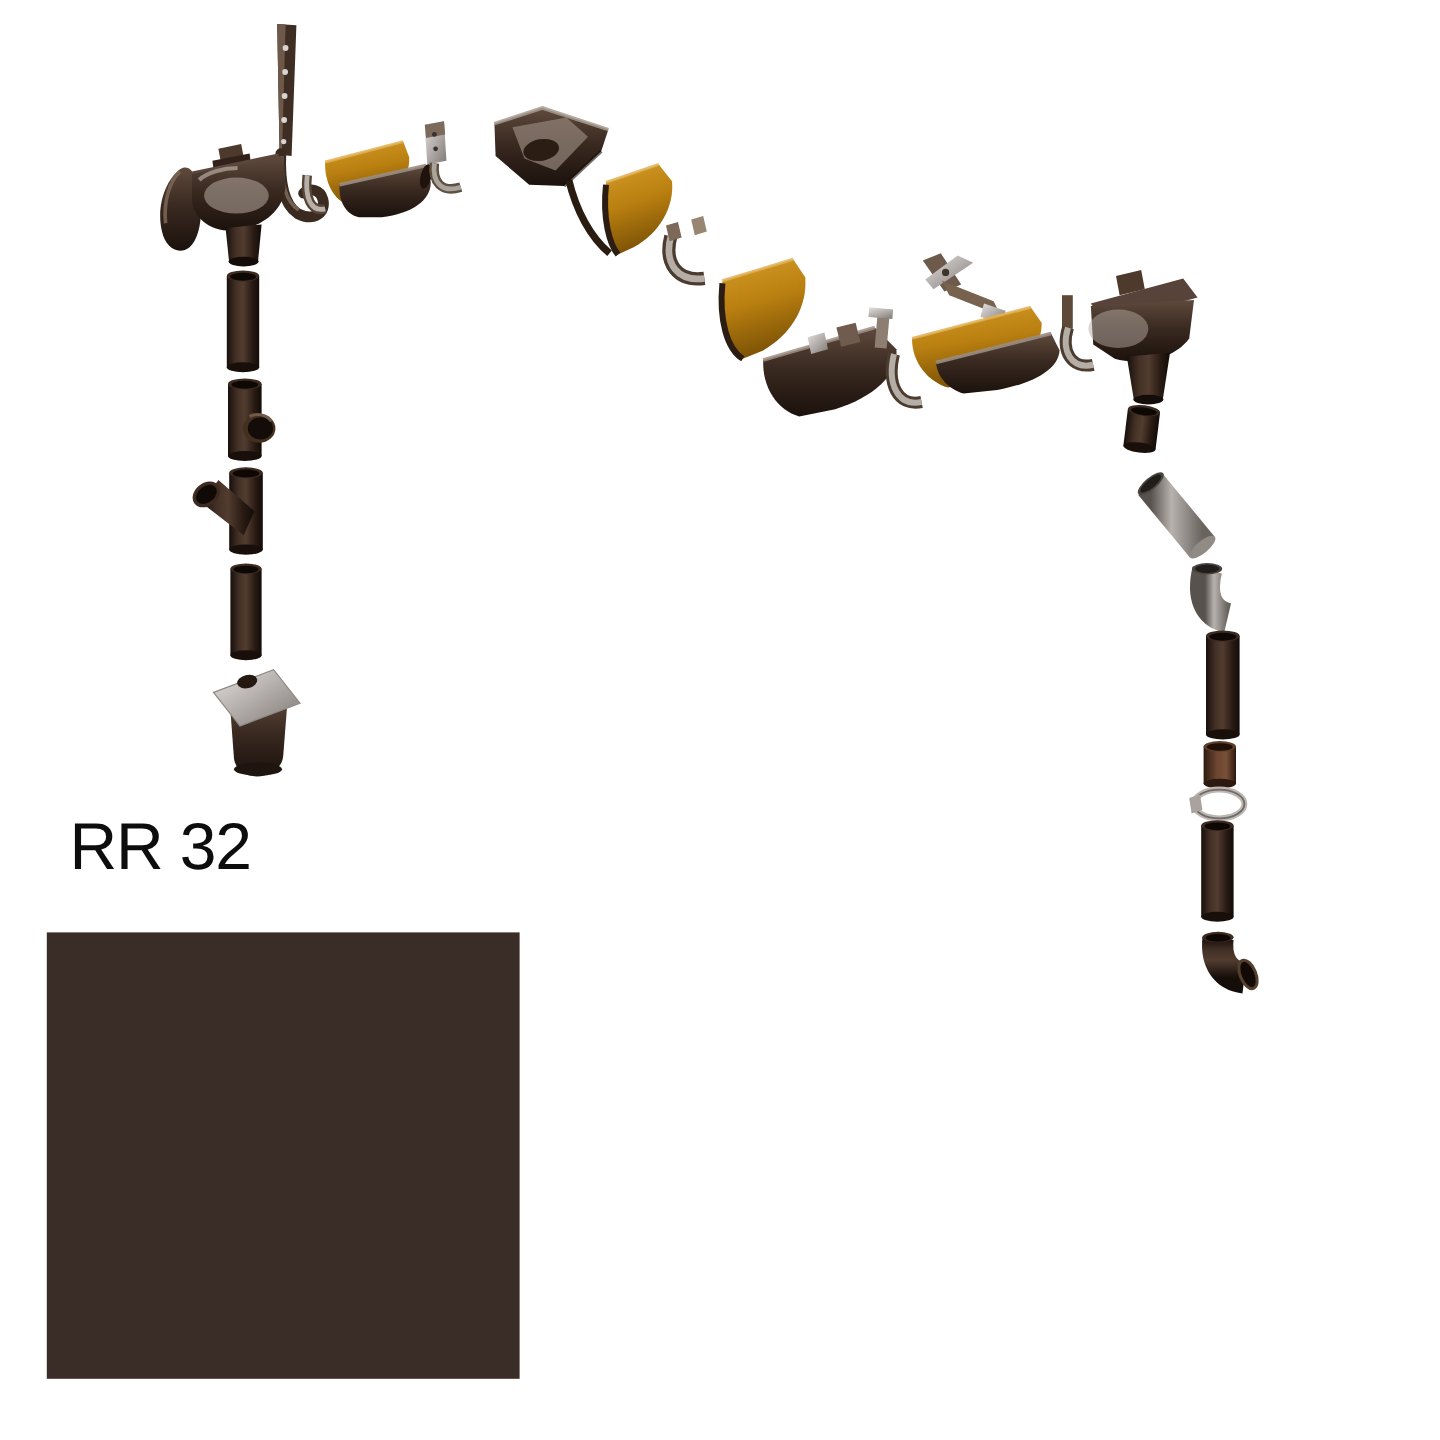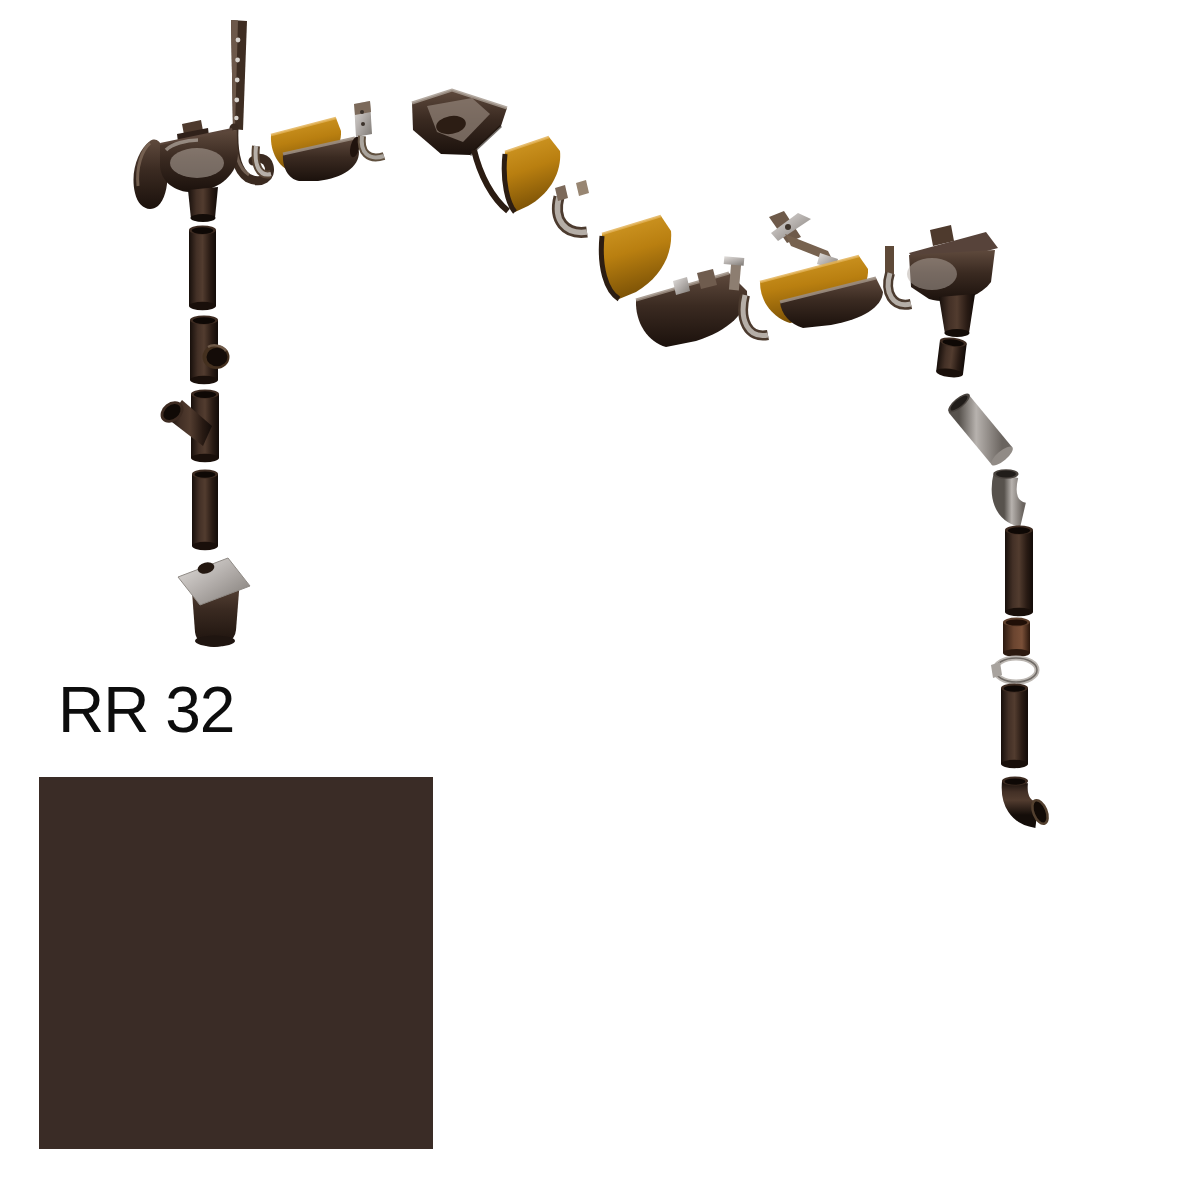--- a/index.html
+++ b/index.html
@@ -6,21 +6,21 @@
   body{
     width:1200px;height:1200px;position:relative;overflow:hidden;
     background:#ffffff;font-family:"Liberation Sans",sans-serif;
   }
   .diagram{
     position:absolute;left:0;top:0;width:1200px;height:860px;
     filter:blur(0.5px);
   }
   .color-label{
     position:absolute;left:58px;top:678px;
-    font-size:64px;line-height:1;letter-spacing:-1px;color:#0d0d0d;
+    font-size:55px;line-height:1;letter-spacing:-1px;color:#0d0d0d;
   }
   .swatch{
     position:absolute;left:39px;top:777px;width:394px;height:372px;
   }
 </style>
 </head>
 <body>
 
 <svg class="diagram" viewBox="0 0 1200 860" xmlns="http://www.w3.org/2000/svg">
   <defs>

